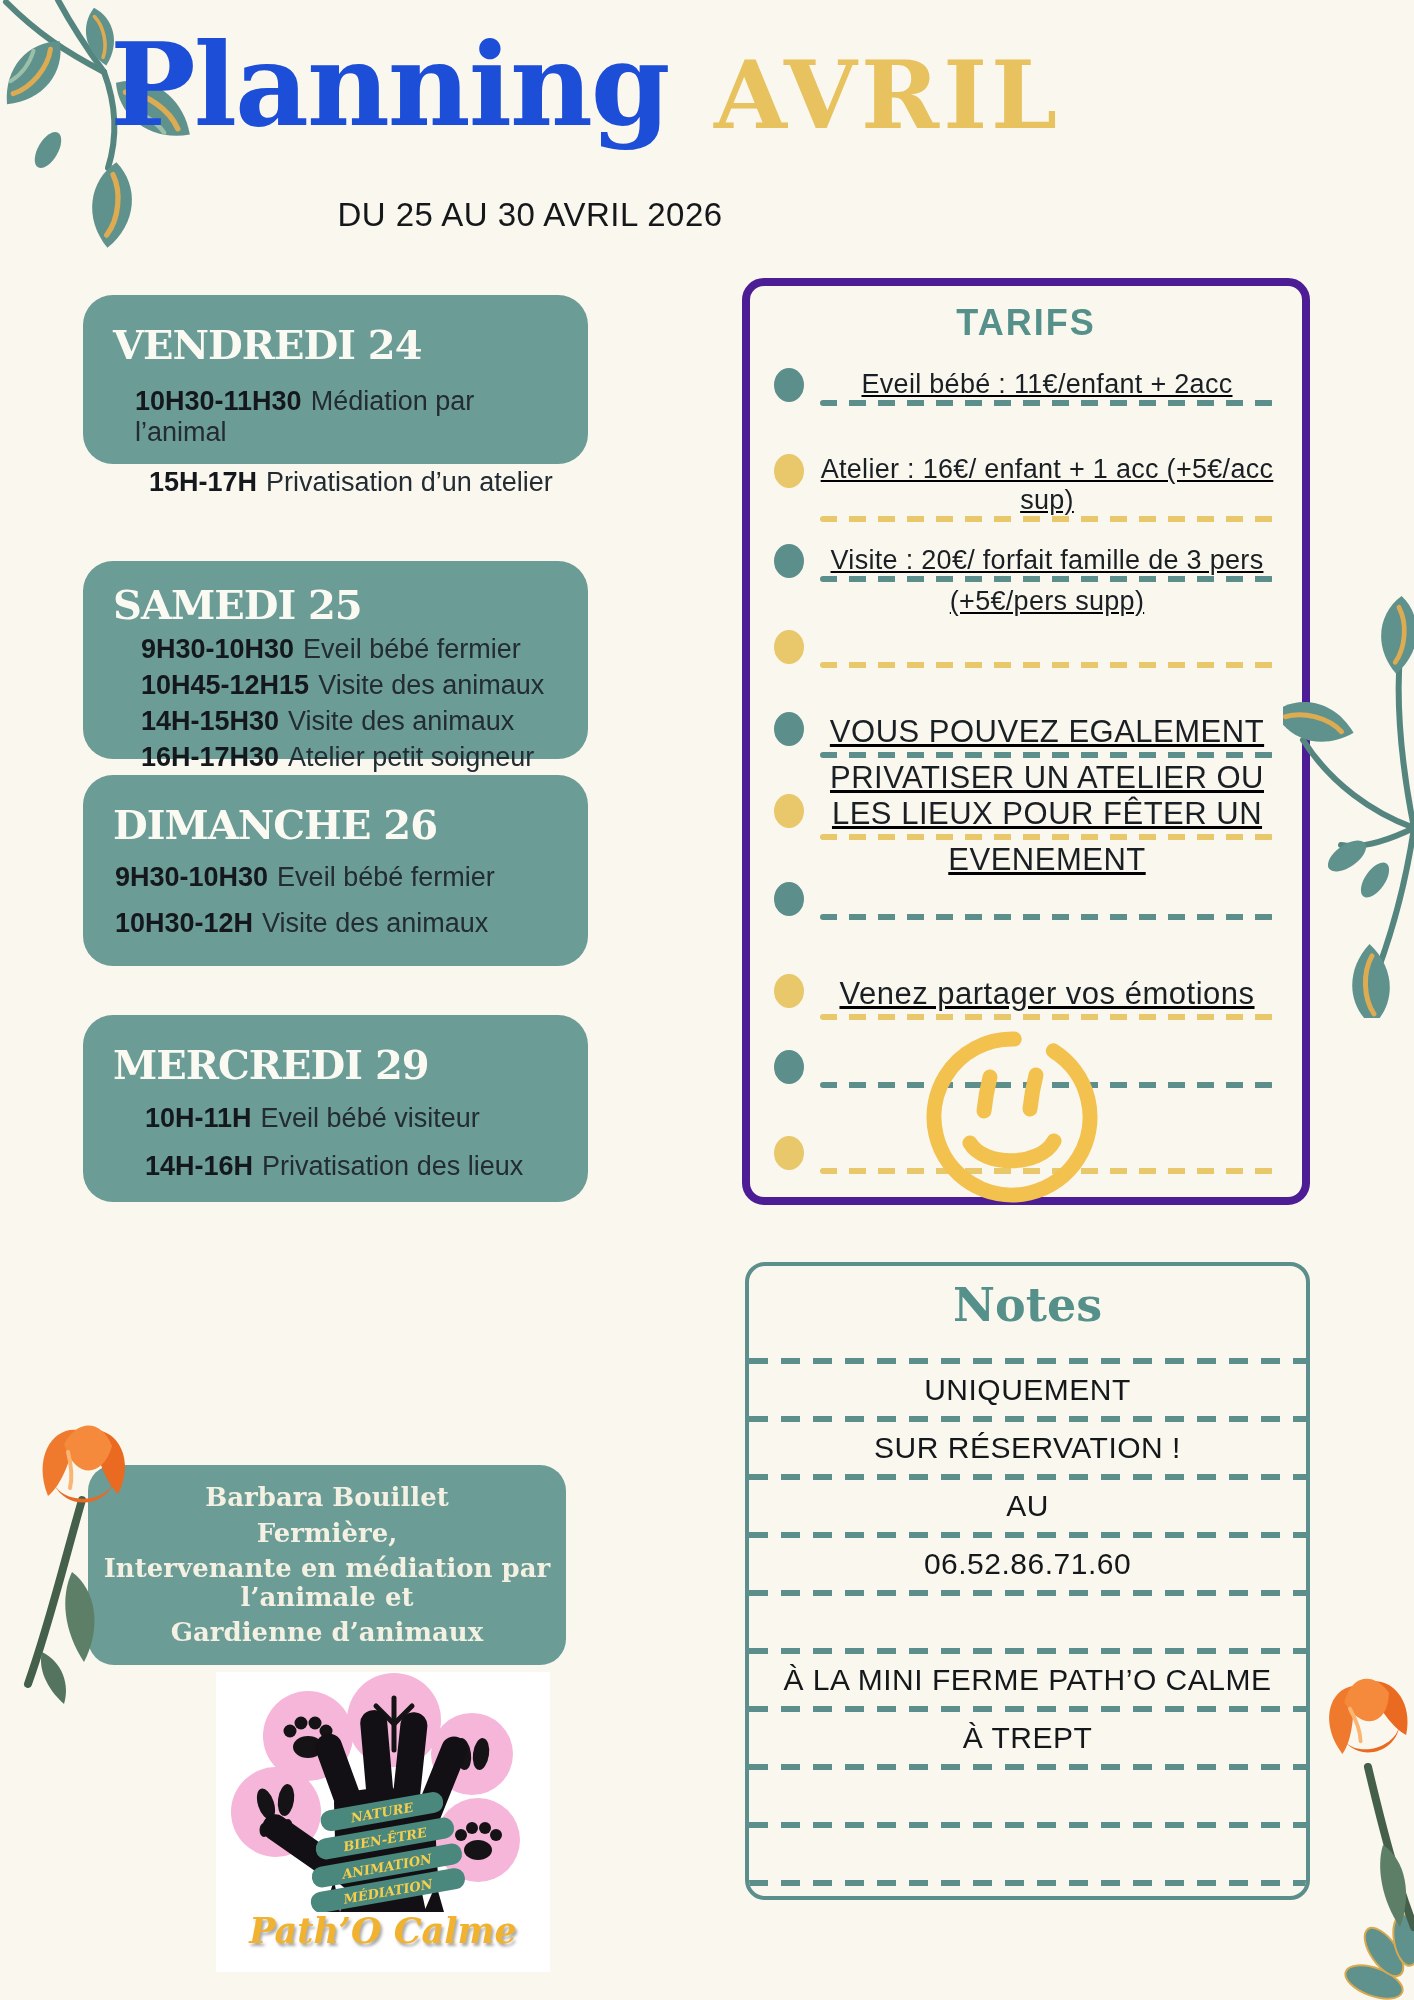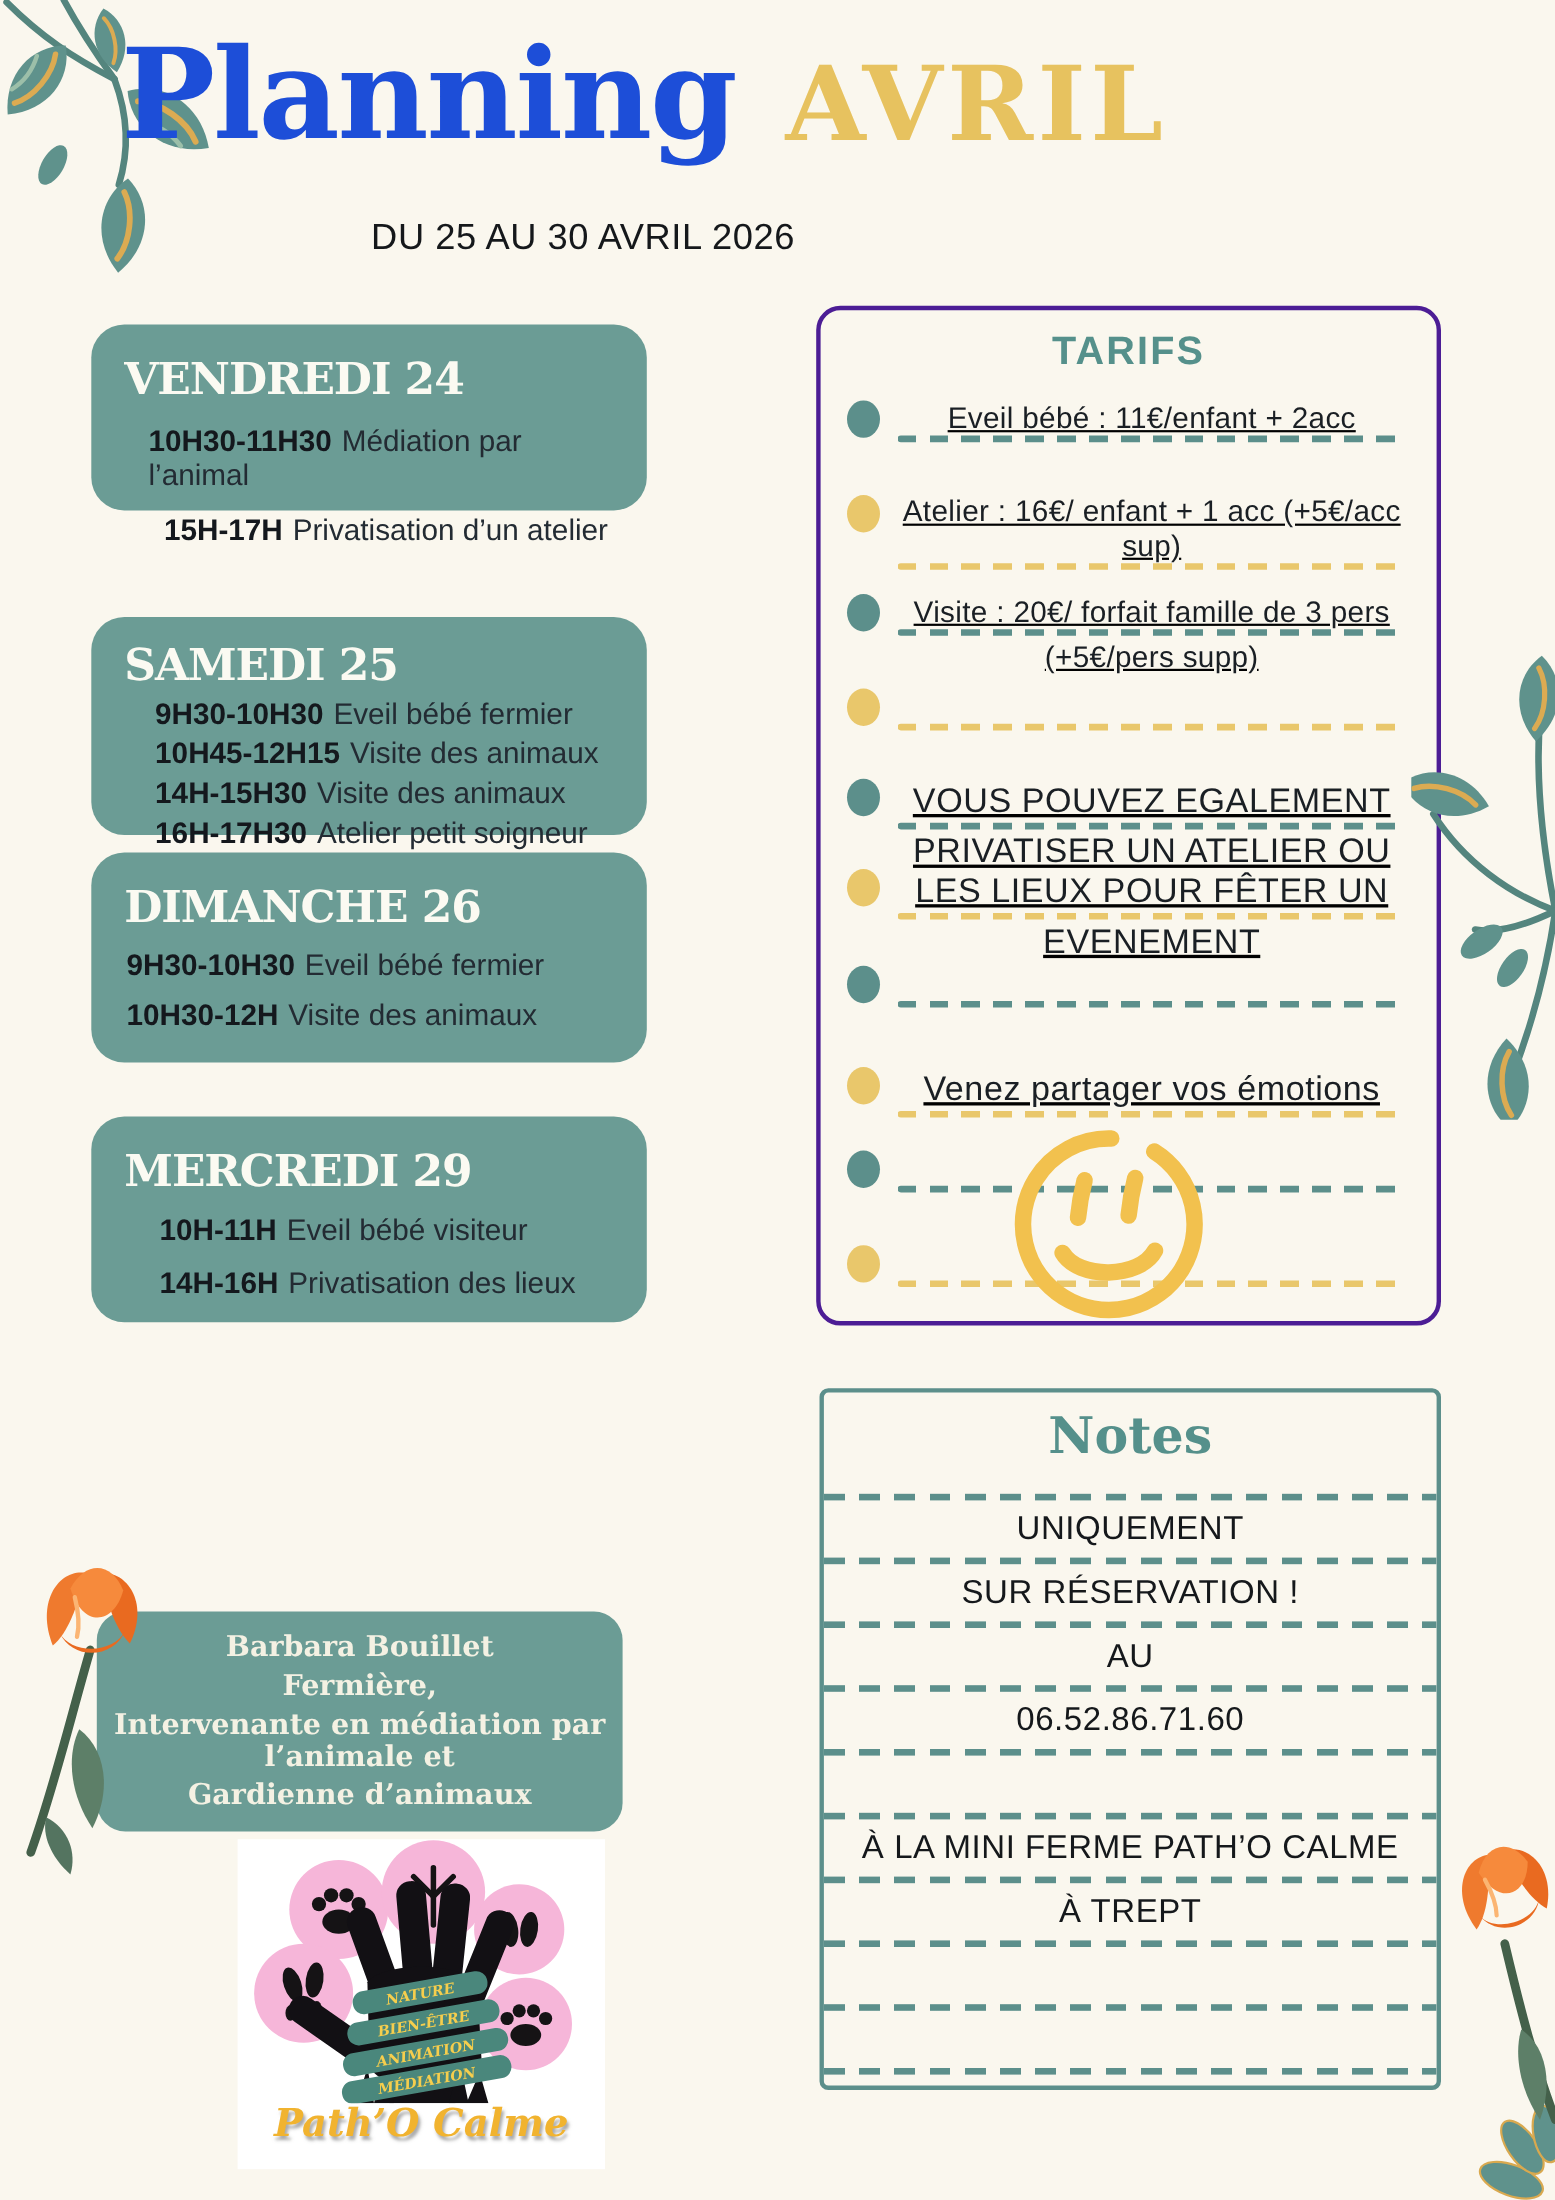--- a/index.html
+++ b/index.html
@@ -22,40 +22,40 @@
   .day-items{display:flex;flex-direction:column;}
   .sch-item{font-size:27px;color:#232B33;}
   .sch-time{font-weight:700;color:#14181D;margin-right:9px;}
   #b0{top:295px;height:169px}  #b0 .day-title{margin-bottom:18px}  #b0 .day-items{gap:19px;padding-left:22px}
   #b1{top:561px;height:198px;padding-top:20px} #b1 .day-title{margin-bottom:6px} #b1 .day-items{gap:5px;padding-left:28px}
   #b2{top:775px;height:191px}  #b2 .day-title{margin-bottom:14px}  #b2 .day-items{gap:15px;padding-left:2px}
   #b3{top:1015px;height:187px} #b3 .day-title{margin-bottom:15px}  #b3 .day-items{gap:17px;padding-left:32px}
 
   
   .tarifs-box{position:absolute;left:742px;top:278px;width:568px;height:927px;
-      border:4px solid #4c1d95;border-radius:22px;box-sizing:border-box;z-index:2;}
+      border:8px solid #4c1d95;border-radius:22px;box-sizing:border-box;z-index:2;}
   .tarifs-title{margin-top:16px;text-align:center;font-size:36px;font-weight:700;
       color:#55908B;letter-spacing:2px;}
   .t-row{position:absolute;left:24px;right:28px;display:flex;align-items:flex-start;}
   .t-dot{width:30px;height:34px;border-radius:50%;flex:none;margin-right:16px;}
   .dot-teal{background:#5C8F8B}.dot-yellow{background:#E9C76B}
   .t-content{flex:1;display:flex;flex-direction:column;text-decoration:underline;}
   .t-line1,.t-line2{min-height:32px;display:flex;align-items:center;justify-content:center;
       font-size:27px;color:#1A1F24;text-align:center;letter-spacing:.3px;}
   .t-line2{min-height:38px}
   .t-line2:empty{display:none}
   .t-big .t-line1,.t-big .t-line2{font-size:31px;min-height:40px;letter-spacing:.5px;}
   .t-dash{height:6px;border-radius:3px;}
   .dash-teal{background:repeating-linear-gradient(90deg,#5C8F8B 0 17px,transparent 17px 29px)}
   .dash-yellow{background:repeating-linear-gradient(90deg,#E9C76B 0 17px,transparent 17px 29px)}
   .smiley{position:absolute;left:172px;top:736px;z-index:3;}
 
   
   .notes-box{position:absolute;left:745px;top:1262px;width:565px;height:638px;
-      border:4px solid #5C8F8B;border-radius:8px;box-sizing:border-box;overflow:hidden;z-index:2;}
+      border:4px solid #5C8F8B;border-radius:20px;box-sizing:border-box;overflow:hidden;z-index:2;}
   .notes-title{margin-top:12px;text-align:center;font-family:"DejaVu Serif",serif;
       font-weight:700;font-size:46px;color:#55908B;}
   .notes-lines{position:absolute;top:92px;left:0;right:0;}
   .n-dash{height:6px;background:repeating-linear-gradient(90deg,#5C8F8B 0 19px,transparent 19px 32px);}
   .n-row{height:52px;display:flex;align-items:center;justify-content:center;
       font-size:30px;color:#15181B;letter-spacing:.5px;text-align:center;}
 
   
   .profile-box{position:absolute;left:88px;top:1465px;width:478px;height:200px;background:#6B9C95;
       border-radius:26px;display:flex;flex-direction:column;justify-content:center;gap:7px;z-index:2;}

